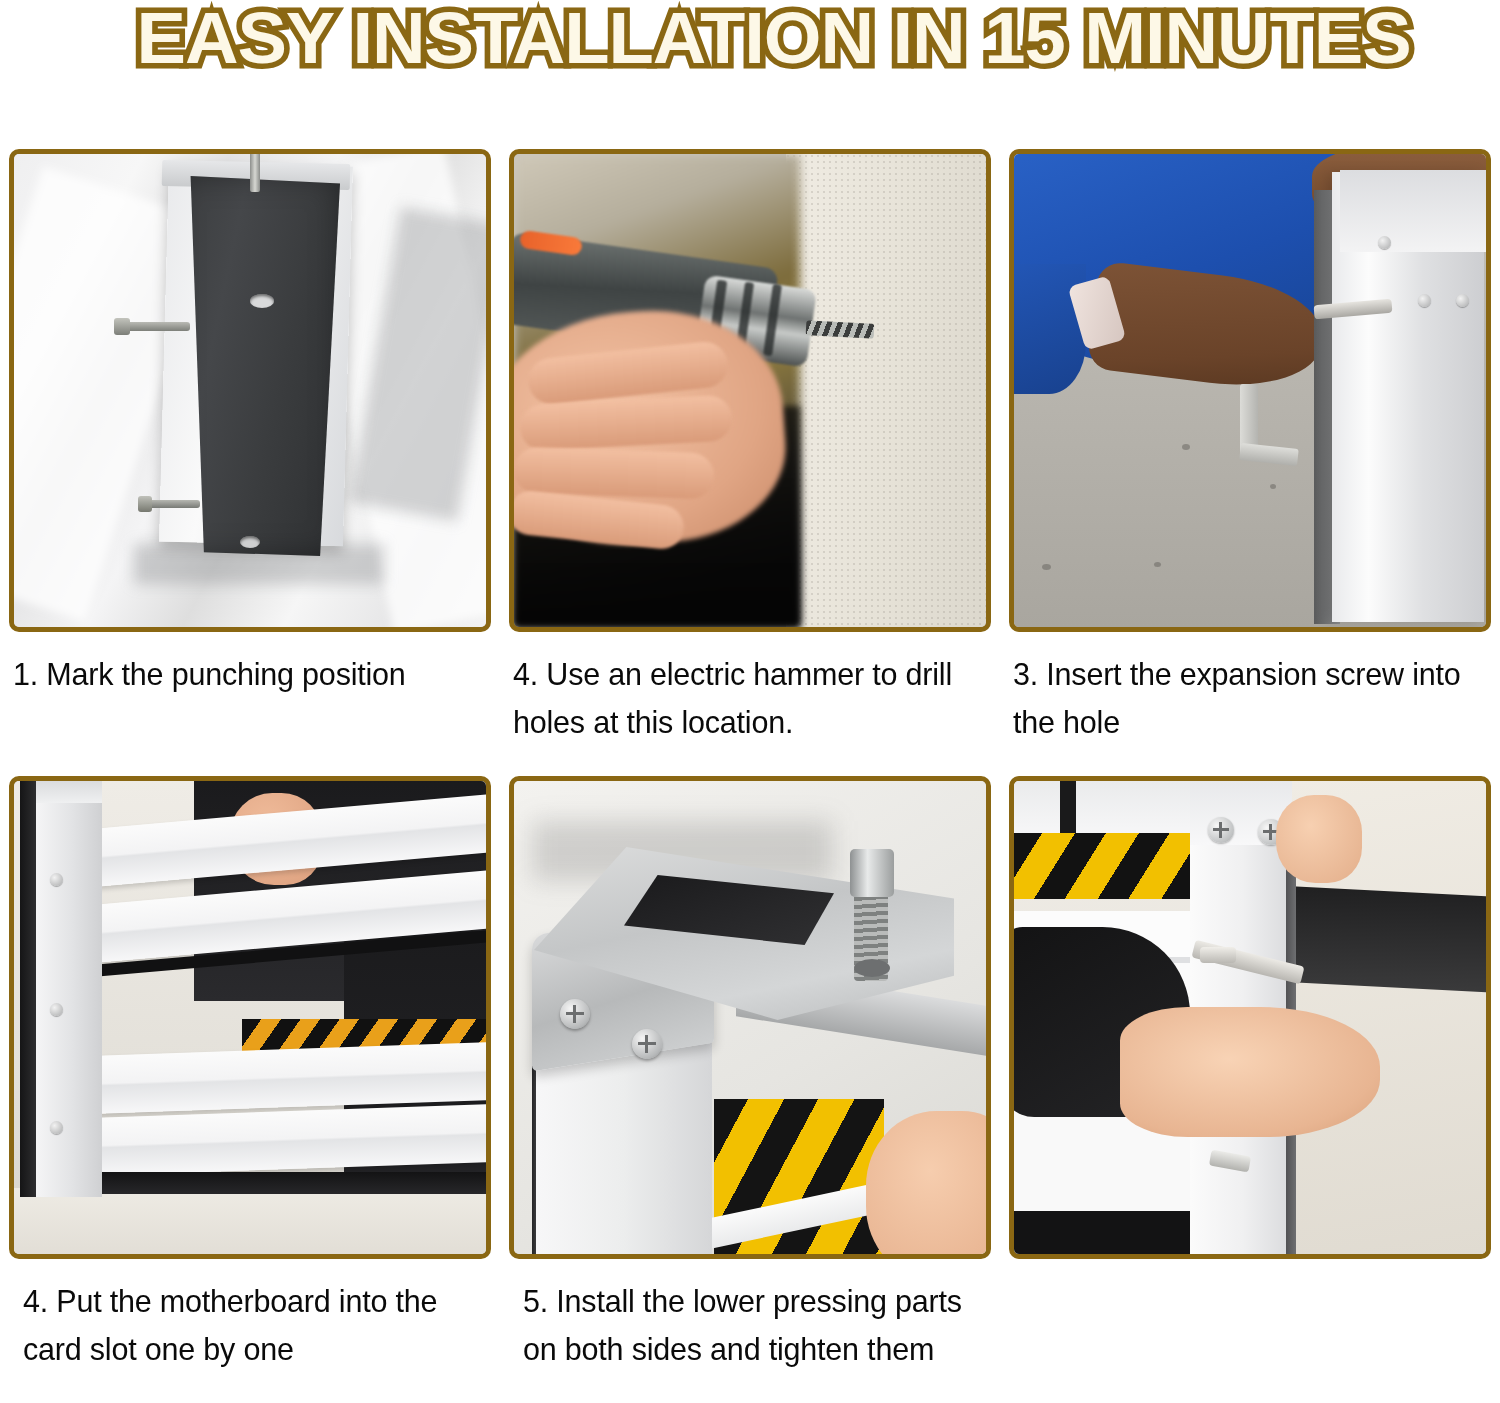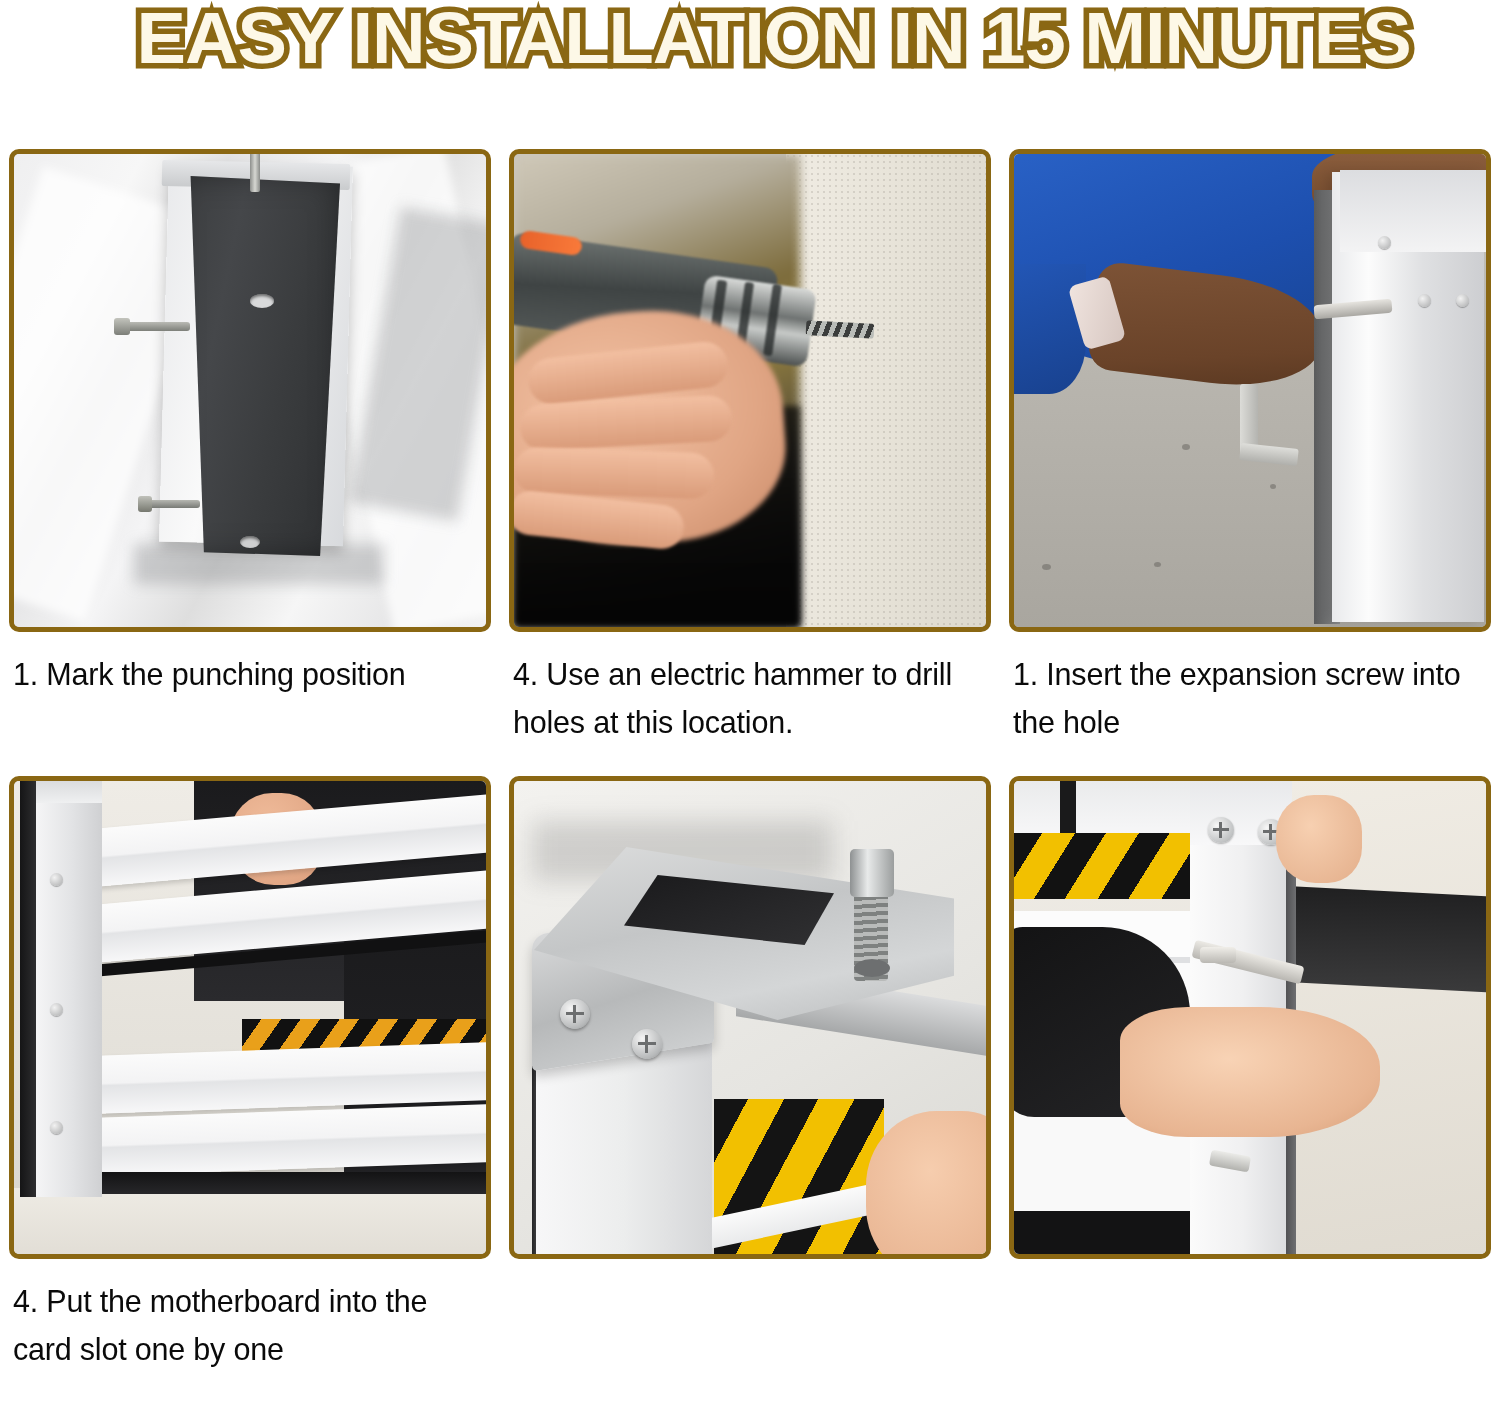--- a/index.html
+++ b/index.html
@@ -58,21 +58,21 @@
   }
   .caption{
     font-size:30.5px;
     line-height:48px;
     color:#0a0a0a;
     padding:18px 4px 0 4px;
     letter-spacing:-0.2px;
     min-height:118px;
     box-sizing:border-box;
   }
-  .row2 .caption{min-height:138px;}
+  .row2 .caption{min-height:138px;margin-left:10px;}
 
   
   .lay{position:absolute;}
 
   
   .p1-bg{inset:0;background:
       linear-gradient(118deg,#efeff0 0%,#f7f7f7 18%,#e3e3e4 30%,#f4f4f5 45%,#dedede 58%,#f6f6f6 72%,#e7e7e8 86%,#f2f2f2 100%);}
   .p1-fold{background:rgba(255,255,255,.75);filter:blur(4px);}
   .p1-shadow{background:rgba(130,132,135,.35);filter:blur(7px);}
   .p1-plate-white{
@@ -447,21 +447,21 @@
           <div class="lay p3-post"></div>
           <div class="lay p3-postcap"></div>
           <div class="lay p3-screw" style="left:364px;top:82px;"></div>
           <div class="lay p3-screw" style="left:404px;top:140px;"></div>
           <div class="lay p3-screw" style="left:442px;top:140px;"></div>
           <div class="lay p3-tool"></div>
           <div class="lay p3-allen"></div>
           <div class="lay p3-allen2"></div>
         </div>
       </div>
-      <div class="caption">1. Insert the expansion screw into the hole</div>
+      <div class="caption">3. Insert the expansion screw into the hole</div>
     </div>
 
   </div>
 
   <div class="row row2">
 
     <div class="cell">
       <div class="frame">
         <div class="photo">
           <div class="lay p4-bg"></div>
@@ -501,20 +501,21 @@
           <div class="lay p5-bracket-face"></div>
           <div class="lay p5-bracket-top"></div>
           <div class="lay p5-slot"></div>
           <div class="lay p5-boltthread"></div>
           <div class="lay p5-bolthole"></div>
           <div class="lay p5-bolthead"></div>
           <div class="lay p5-screw" style="left:46px;top:218px;"></div>
           <div class="lay p5-screw" style="left:118px;top:248px;"></div>
         </div>
       </div>
+      <div class="caption">5. Install the lower pressing parts on both sides and tighten them</div>
     </div>
 
     <div class="cell">
       <div class="frame">
         <div class="photo">
           <div class="lay p6-bg"></div>
           <div class="lay p6-wallR"></div>
           <div class="lay p6-skirt"></div>
           <div class="lay p6-boards"></div>
           <div class="lay p6-hazard"></div>

